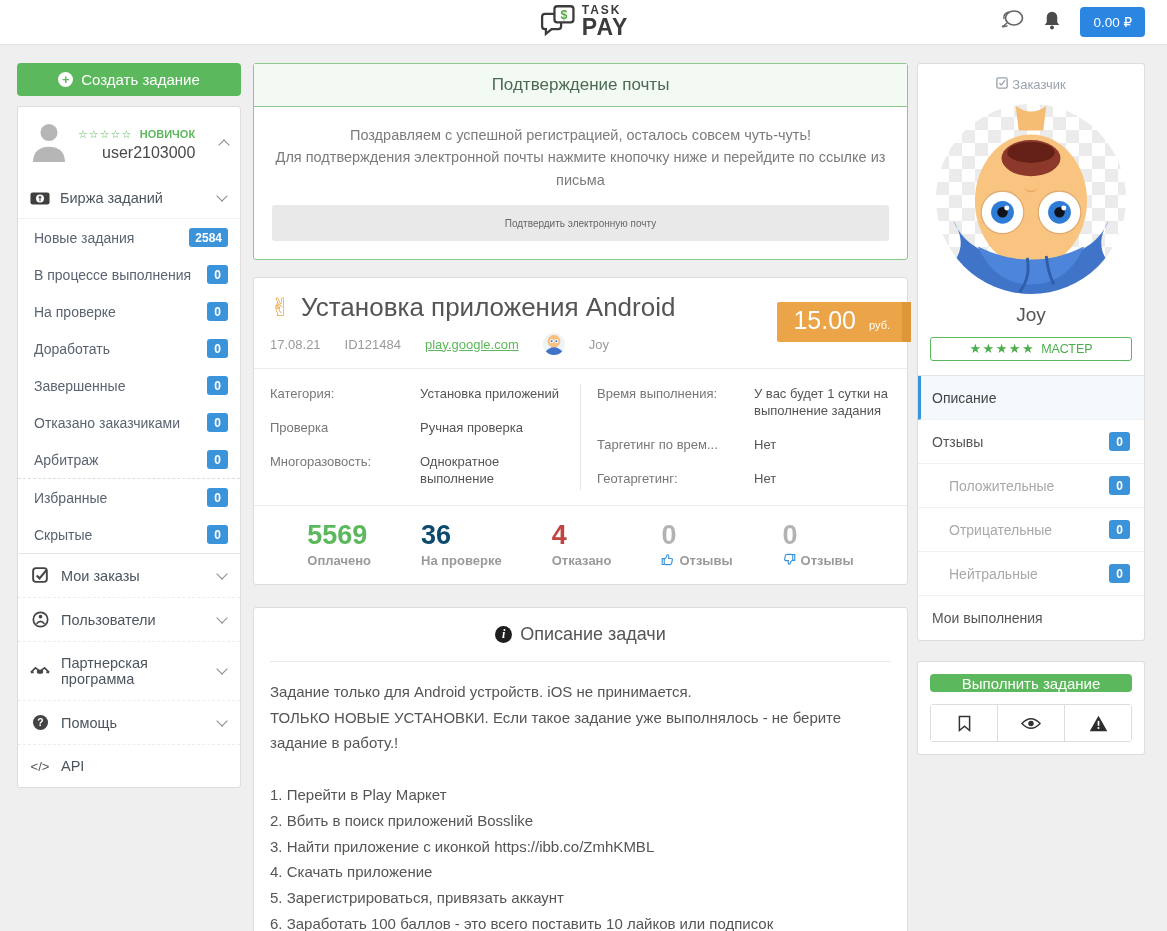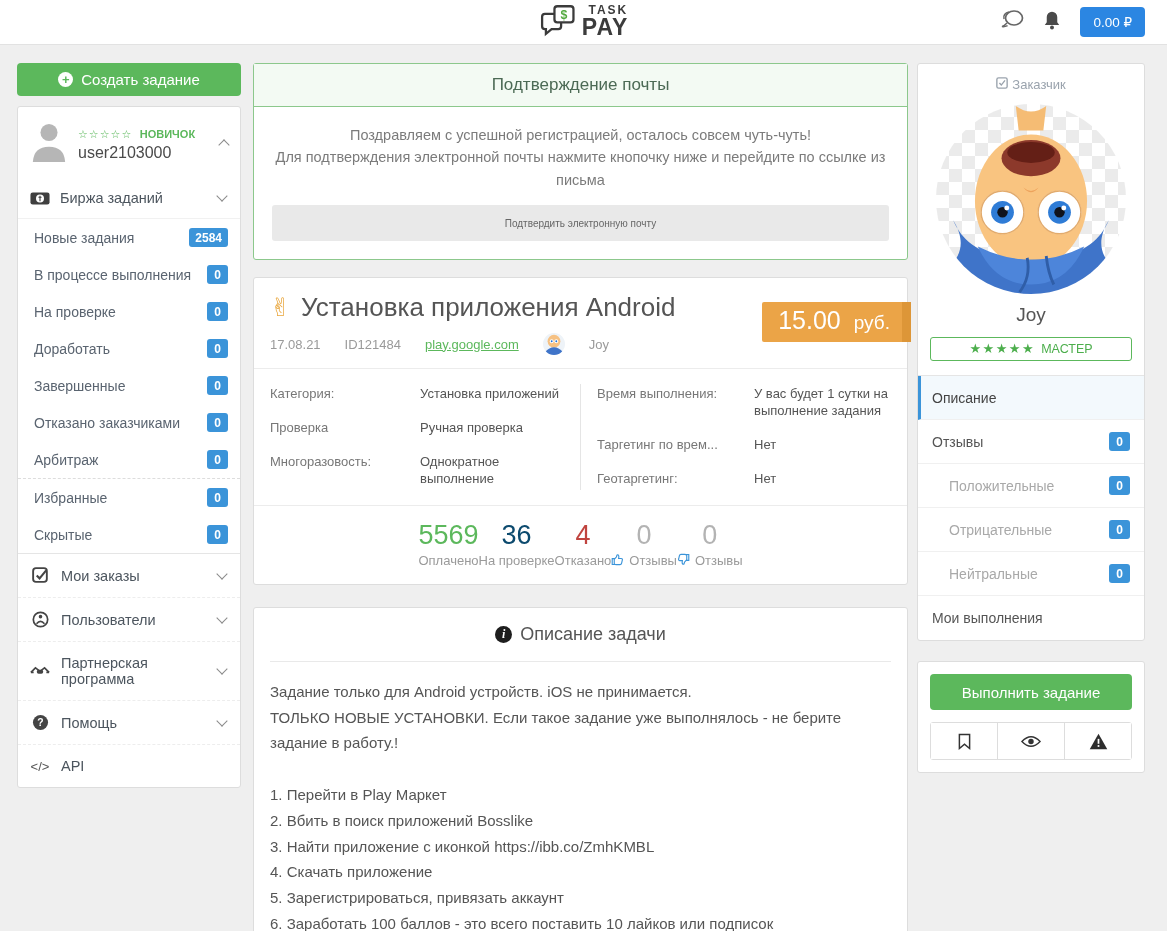--- a/index.html
+++ b/index.html
@@ -3,21 +3,21 @@
 <meta charset="utf-8">
 <style>
   * { margin:0; padding:0; box-sizing:border-box; }
   html,body { width:1167px; height:931px; overflow:hidden; background:#efefef;
     font-family:"Liberation Sans","DejaVu Sans",sans-serif; color:#555; }
 
   
   .header { height:45px; background:#fff; border-bottom:1px solid #e2e2e2;
     display:flex; align-items:center; position:relative; }
   .logo { position:absolute; left:50%; transform:translateX(-50%); display:flex; align-items:flex-end; gap:5px; }
-  .logo-text { line-height:1; padding-bottom:2px;text-align:right; }
+  .logo-text { line-height:1; padding-bottom:2px; }
   .logo-task { font-size:12px; font-weight:bold; letter-spacing:2px; color:#3c3c3c; }
   .logo-pay  { font-size:23px; font-weight:bold; letter-spacing:1px; color:#3c3c3c; }
   .header-right { margin-left:auto; display:flex; align-items:center; gap:19px; padding-right:22px; }
   .balance-btn { background:#2b86e2; color:#fff; border-radius:4px; padding:7px 13px;
     font-size:13.5px; cursor:pointer; }
 
   
   .layout { display:flex; padding:18px 0 0 17px; }
   .col-left { width:224px; margin-right:12px; }
   .col-main { width:655px; margin-right:9px; }
@@ -27,21 +27,21 @@
   
   .create-btn { height:33px; background:#5cb85c; border-radius:4px; color:#fff;
     display:flex; align-items:center; justify-content:center; gap:8px; font-size:15px; cursor:pointer; }
   .plus-icon { width:15px; height:15px; border-radius:50%; background:#fff; color:#5cb85c;
     font-size:13px; font-weight:bold; display:flex; align-items:center; justify-content:center; line-height:1; }
   .side-card { margin-top:10px; }
   .user-block { display:flex; align-items:center; gap:10px; padding:13px 12px 12px; }
   .user-info { flex:1; }
   .user-stars { color:#5cb85c; font-size:11px; letter-spacing:1px; }
   .user-rank { color:#5cb85c; font-size:11px; font-weight:bold; margin-left:3px; }
-  .user-name { font-size:16px; color:#4a4a4a; margin-top:2px; }
+  .user-name { font-size:16px; color:#4a4a4a; margin-top:2px;margin-left:24px; }
   .chev { width:8px; height:8px; border-right:1.6px solid #8a8a8a; border-bottom:1.6px solid #8a8a8a;
     display:inline-block; flex:0 0 auto; }
   .chev.down { transform:rotate(45deg); margin-top:-4px; }
   .chev.up   { transform:rotate(-135deg); margin-top:4px; }
   .menu-head { display:flex; align-items:center; gap:10px; padding:12px 14px 12px 12px;
     font-size:14.5px; color:#4c555e; cursor:pointer; }
   .menu-head .chev { margin-left:auto; }
   .menu-list { border-top:1px solid #f1f1f1; }
   .menu-item { display:flex; align-items:center; justify-content:space-between;
     padding:9px 12px 9px 16px; font-size:14px; color:#5a6470; cursor:pointer; min-height:37px; }
@@ -67,31 +67,31 @@
 
   
   .task-card { margin-top:17px; position:relative; }
   .task-head { padding:14px 170px 4px 16px; }
   .task-title { font-size:26px; color:#555; display:flex; align-items:center; gap:10px; }
   .hand-emoji { color:#e9a63c; font-size:25px; }
   .price-badge { position:absolute; top:24px; right:-4px; background:#eba447;
     border-right:9px solid #dd9638; color:#fff; padding:4px 12px 7px 16px;
     border-radius:2px 0 0 2px; display:flex; align-items:baseline; gap:13px; }
   .price-val { font-size:25px; }
-  .price-cur { font-size:19px; }
+  .price-cur { font-size:11px; }
   .task-meta { padding:6px 16px 13px; display:flex; align-items:center; gap:24px;
     font-size:13px; color:#9a9a9a; border-bottom:1px solid #ececec; }
   .link-green { color:#5cb85c; text-decoration:underline; cursor:pointer; }
   .mini-avatar { width:22px; height:22px; border-radius:50%; overflow:hidden; background:#f4f7fa; }
   .task-details { display:flex; padding:15px 0; border-bottom:1px solid #ececec; }
   .details-col { flex:1; padding:2px 16px; display:grid; grid-template-columns:150px 1fr;
     row-gap:17px; font-size:13px; align-content:start; }
   .details-col.right { border-left:1px solid #e5e5e5; grid-template-columns:157px 1fr; }
   .dlabel { color:#777; } .dvalue { color:#555; line-height:1.3; }
-  .task-stats { display:flex; justify-content:center; padding:13px 0 15px; text-align:center; }
+  .task-stats { display:flex; justify-content:center; gap:50px; padding:13px 0 15px; text-align:left;font-weight:bold; }
   .stat-value { font-size:27px; line-height:1.25; }
   .stat-label { font-size:13px; color:#9a9a9a; display:flex; align-items:center; gap:5px; justify-content:center; }
 
   
   .desc-card { margin-top:22px; }
   .desc-head { padding:16px; text-align:center; font-size:18px; color:#555;
     display:flex; align-items:center; justify-content:center; gap:8px; }
   .desc-rule { border-top:1px solid #e9e9e9; margin:0 16px; }
   .info-icon { width:17px; height:17px; border-radius:50%; background:#1e1e1e; color:#fff;
     font-size:12px; font-weight:bold; font-style:italic; display:flex; align-items:center;
@@ -107,21 +107,21 @@
   .master-badge { margin:0 12px 14px; border:1px solid #5cb85c; border-radius:3px; text-align:center;
     padding:3px 0 4px; font-size:12.5px; color:#4cae4c; }
   .master-stars { letter-spacing:1.5px; margin-right:6px; font-size:13px; }
   .tabs { border-top:1px solid #e5e5e5; }
   .tab { display:flex; justify-content:space-between; align-items:center; padding:12px 14px;
     font-size:14px; color:#555; border-bottom:1px solid #f0f0f0; cursor:pointer; min-height:44px; }
   .tab:last-child { border-bottom:none; }
   .tab.active { background:#f3f9fd; border-left:3px solid #3b94d9; padding-left:11px; color:#444; }
   .tab.sub { padding-left:31px; color:#a9a9a9; }
   .action-card { margin-top:20px; padding:12px; }
-  .perform-btn { background:#5cb85c; color:#fff; border-radius:4px; height:36px;
+  .perform-btn { background:#5cb85c; color:#fff; border-radius:4px; height:18px;
     display:flex; align-items:center; justify-content:center; font-size:15px; cursor:pointer; }
   .icon-row { display:flex; margin-top:12px; border:1px solid #ddd; border-radius:3px; }
   .icon-btn { flex:1; height:36px; display:flex; align-items:center; justify-content:center;
     border-right:1px solid #ddd; cursor:pointer; background:#fff; }
   .icon-btn:last-child { border-right:none; }
 </style>
 </head>
 <body>
 
 <div class="header">

